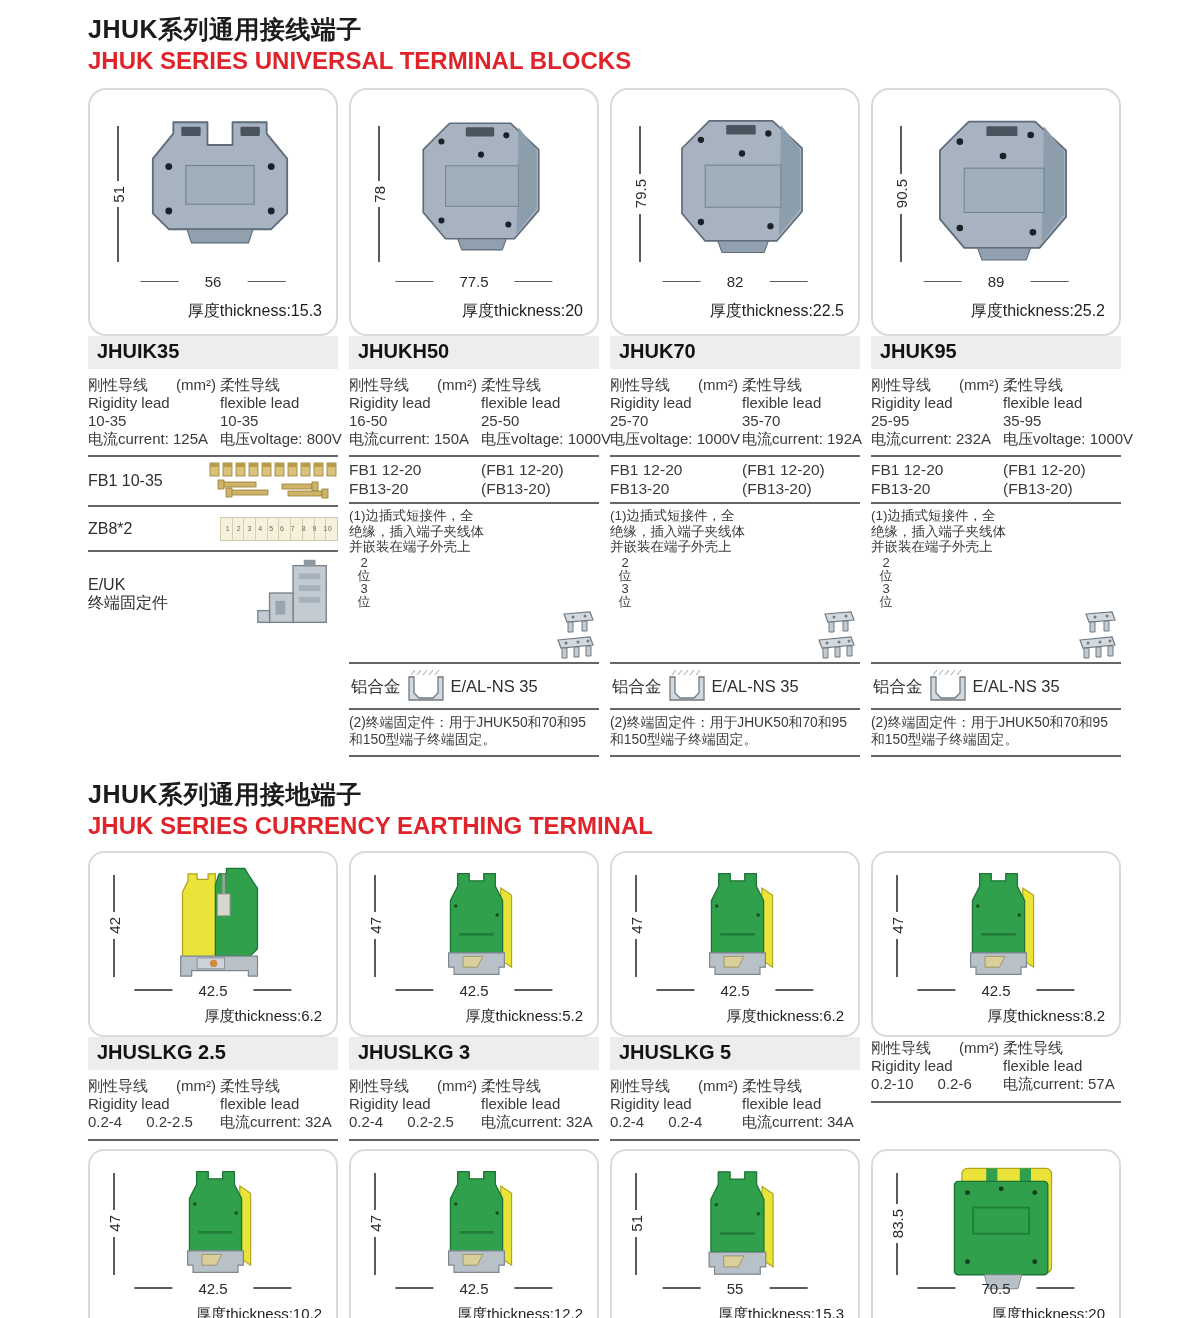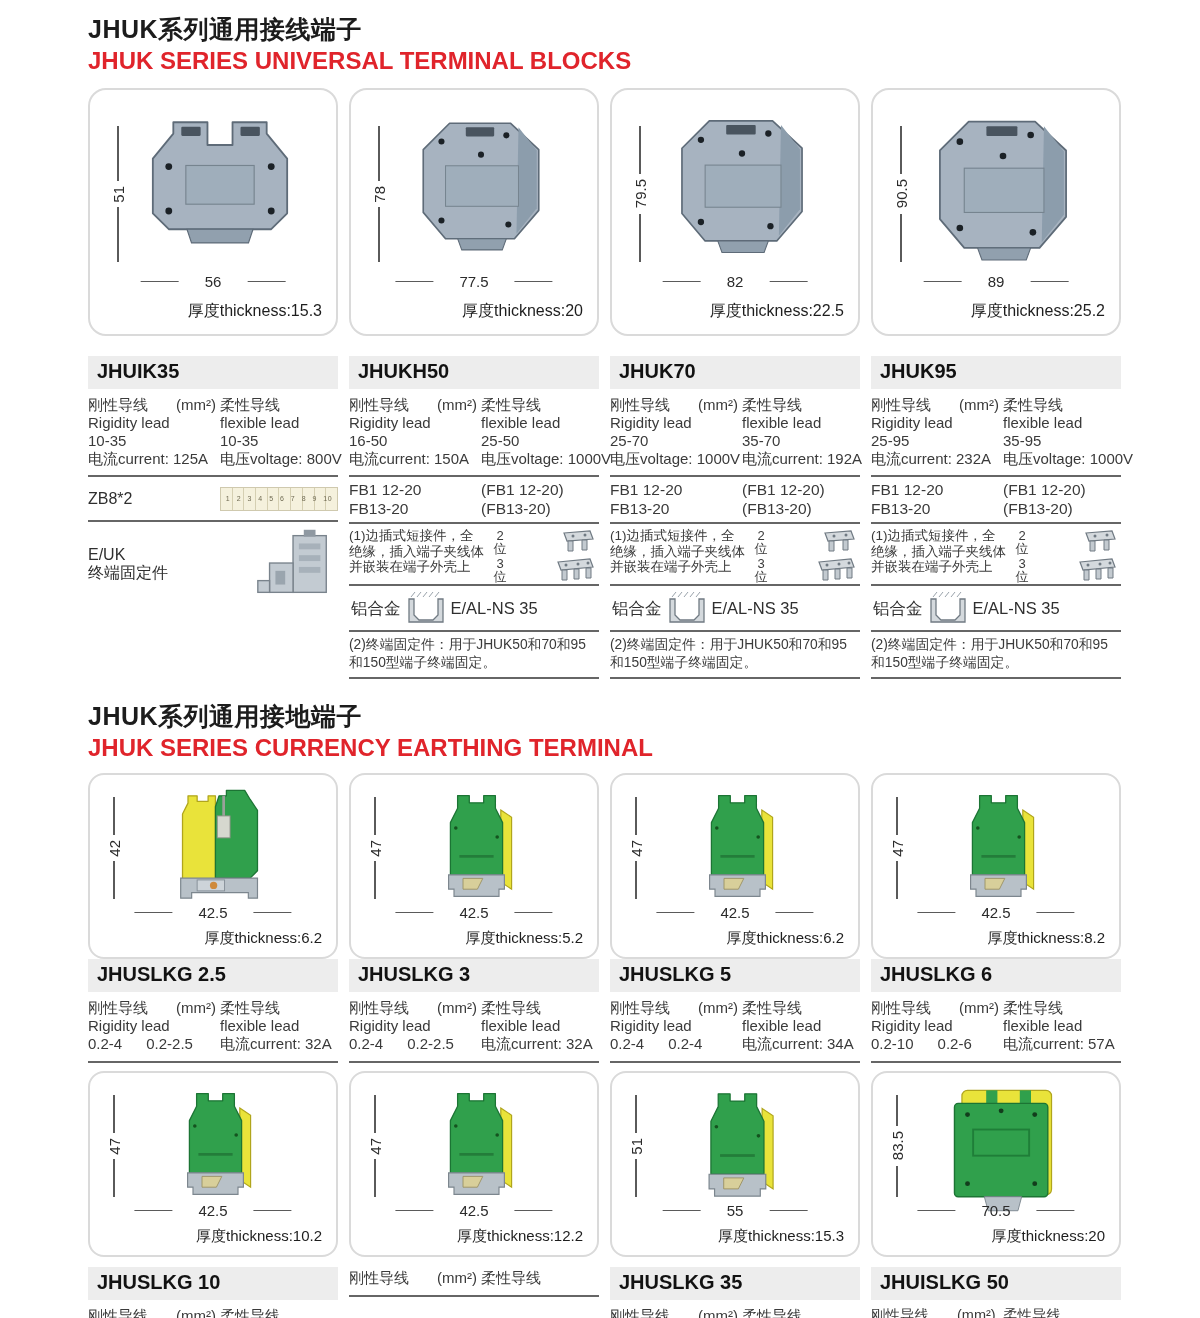--- a/index.html
+++ b/index.html
@@ -5,21 +5,21 @@
   * { margin:0; padding:0; box-sizing:border-box; }
   html,body { width:1200px; height:1318px; background:#ffffff; overflow:hidden;
     font-family:"Liberation Sans","DejaVu Sans",sans-serif; color:#3a3a3a; }
   .wrap { width:1200px; padding:14px 60px 0 88px; }
 
   .sec-zh { font-size:25px; line-height:30px; font-weight:700; color:#1c1c1c; letter-spacing:.5px; }
   .sec-en { font-size:24px; line-height:30px; font-weight:700; color:#e0242b; margin-top:2px; }
 
   .row4 { display:grid; grid-template-columns:repeat(4,250px); column-gap:11px; }
   .cards { margin-top:12px; }
-  .tables { margin-top:20px; }
+  .tables { margin-top:0; }
   .sec2 { margin-top:22px; }
   .ecards1 { margin-top:10px; }
   .etables1 { margin-top:0; }
   .ecards2 { margin-top:8px; }
   .etables2 { margin-top:10px; }
 
   
   .icard { position:relative; height:248px; border:2px solid #dadada; border-radius:18px; background:#fff; }
   .icard.small { height:186px; border-radius:16px; }
 
@@ -58,21 +58,21 @@
   .prewrap { white-space:pre-line; }
   .euk { min-height:86px; }
 
   .markers { width:118px; height:24px; border:1px solid #cfc9ae; display:flex; align-items:center; justify-content:center;
     background:repeating-linear-gradient(90deg, rgba(0,0,0,0) 0 10.7px, #d5cfb2 10.7px 11.7px), #f5f1dd; }
   .markers span { font-size:7px; color:#6f6a52; word-spacing:4px; letter-spacing:.5px; }
 
   .fb2 { display:flex; padding:3px 0 4px; }
   .fb2 div { line-height:19px; font-size:15.5px; }
 
-  .jmp { display:flex; padding:4px 0 0; min-height:62px; }
+  .jmp { display:flex; padding:4px 0 0; min-height:62px;flex-direction:column; }
   .jtext { width:136px; flex:none; font-size:13.5px; line-height:15.5px; }
   .jqty { width:30px; flex:none; display:flex; flex-direction:column; justify-content:space-between;
           text-align:center; font-size:13px; padding:1px 0; }
   .qb span { display:block; line-height:13px; }
   .jicons { flex:1; display:flex; flex-direction:column; align-items:flex-end; justify-content:space-between; padding:1px 3px; }
 
   .alu { display:flex; align-items:center; gap:2px; min-height:46px; font-size:16.5px; color:#2f2f2f; padding:2px 2px; }
 
   .note { font-size:13.8px; line-height:17.5px; padding:4px 0 6px; border-bottom:2px solid #666; }
 
@@ -296,20 +296,26 @@
             <div>电流current: 125A</div>
           </div>
           <div class="col r">
             <div>柔性导线</div>
             <div>flexible lead</div>
             <div>10-35</div>
             <div>电压voltage: 800V</div>
           </div>
         </div>
         <div class="trow sep acc">
+          <span class="acc-label">FB1 10-35</span>
+          <svg width="130" height="40" viewBox="0 0 130 40">
+              <use href="#ferrules"></use>
+            </svg>
+        </div>
+        <div class="trow sep acc">
           <span class="acc-label">ZB8*2</span>
           <div class="markers">
               <span>1 2 3 4 5 6 7 8 9 10</span>
             </div>
         </div>
         <div class="trow sep acc euk">
           <span class="acc-label prewrap">E/UK
 终端固定件</span>
           <svg width="88" height="70" viewBox="0 0 90 70">
               <use href="#euk"></use>
@@ -628,21 +634,20 @@
               </div>
           </div>
           <div class="col r">
             <div>柔性导线</div>
             <div>flexible lead</div>
             <div>电流current: 34A</div>
           </div>
         </div>
       </div>
       <div class="stable etable">
-        <div class="thead">JHUSLKG 6</div>
         <div class="trow espec">
           <div class="col l">
             <div class="ln1">
                 <span>刚性导线</span>
                 <span>(mm²)</span>
               </div>
             <div>Rigidity lead</div>
             <div class="ranges">
                 <span>0.2-10</span>
                 <span>0.2-6</span>

